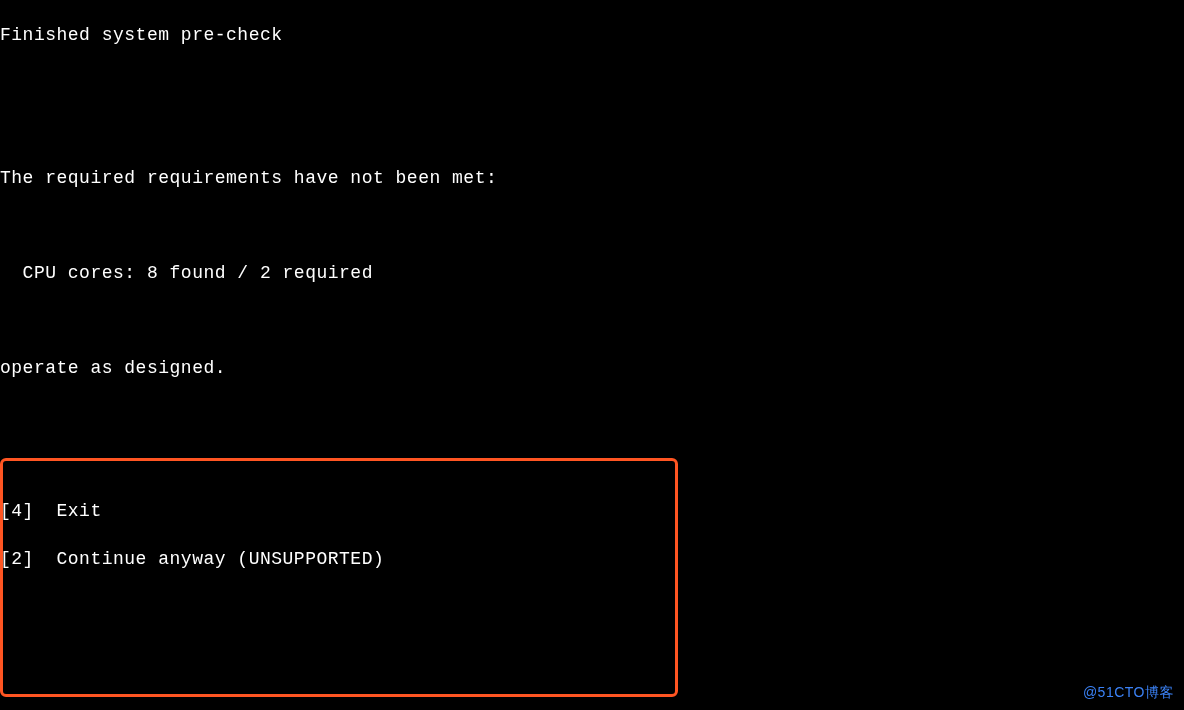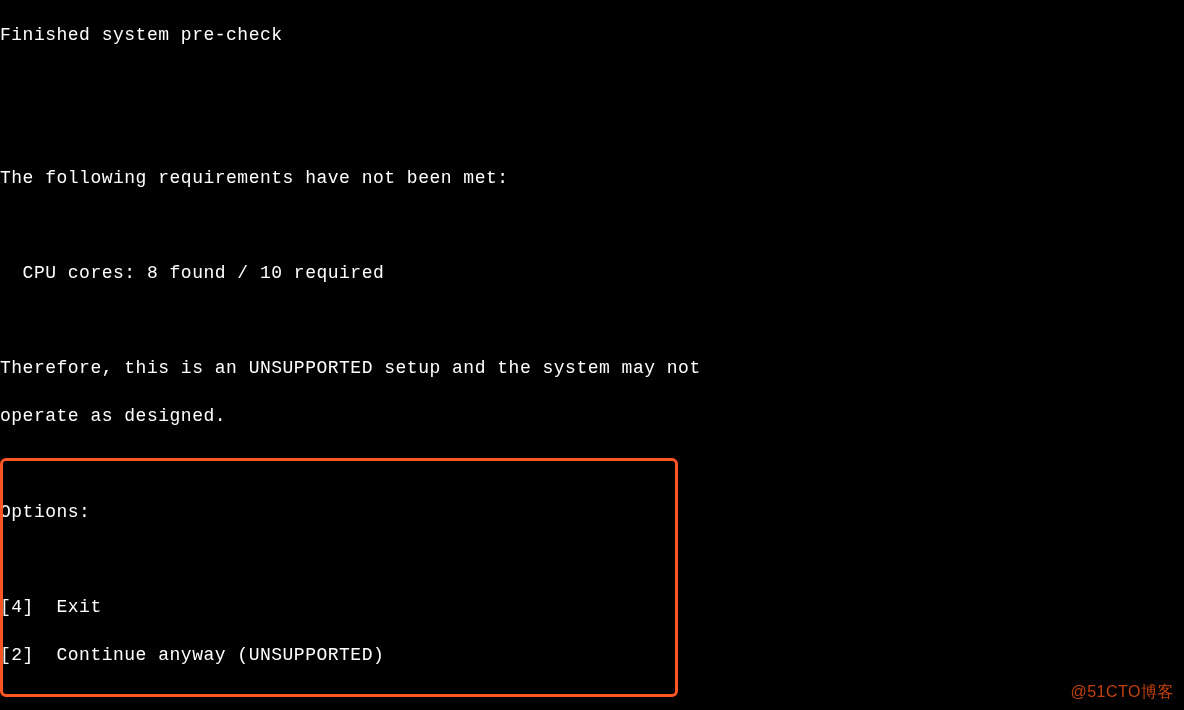--- a/index.html
+++ b/index.html
@@ -34,40 +34,38 @@
       width: 678px;
       height: 239px;
       border: 3px solid #ff5522;
       border-radius: 6px;
       pointer-events: none;
     }
     .watermark {
       position: absolute;
       right: 10px;
       bottom: 8px;
-      color: #c2410c;
-      font-size: 16px;
+      color: #3b82f6;
+      font-size: 14px;
       font-family: sans-serif;
     }
   </style>
 </head>
 <body>
 
 <div class="terminal">
 <div class="line">Finished system pre-check</div>
 <div class="line"></div>
 <div class="line"></div>
-<div class="line">The following requirements have not been met:</div>
+<div class="line">The required requirements have not been met:</div>
 <div class="line"></div>
-<div class="line">  CPU cores: 8 found / 10 required</div>
+<div class="line">  CPU cores: 8 found / 2 required</div>
 <div class="line"></div>
-<div class="line">Therefore, this is an UNSUPPORTED setup and the system may not</div>
 <div class="line">operate as designed.</div>
 <div class="line"></div>
-<div class="line">Options:</div>
 <div class="line"></div>
 <div class="line">[4]  Exit</div>
 <div class="line">[2]  Continue anyway (UNSUPPORTED)</div>
 
 
 
 
 
 
 

